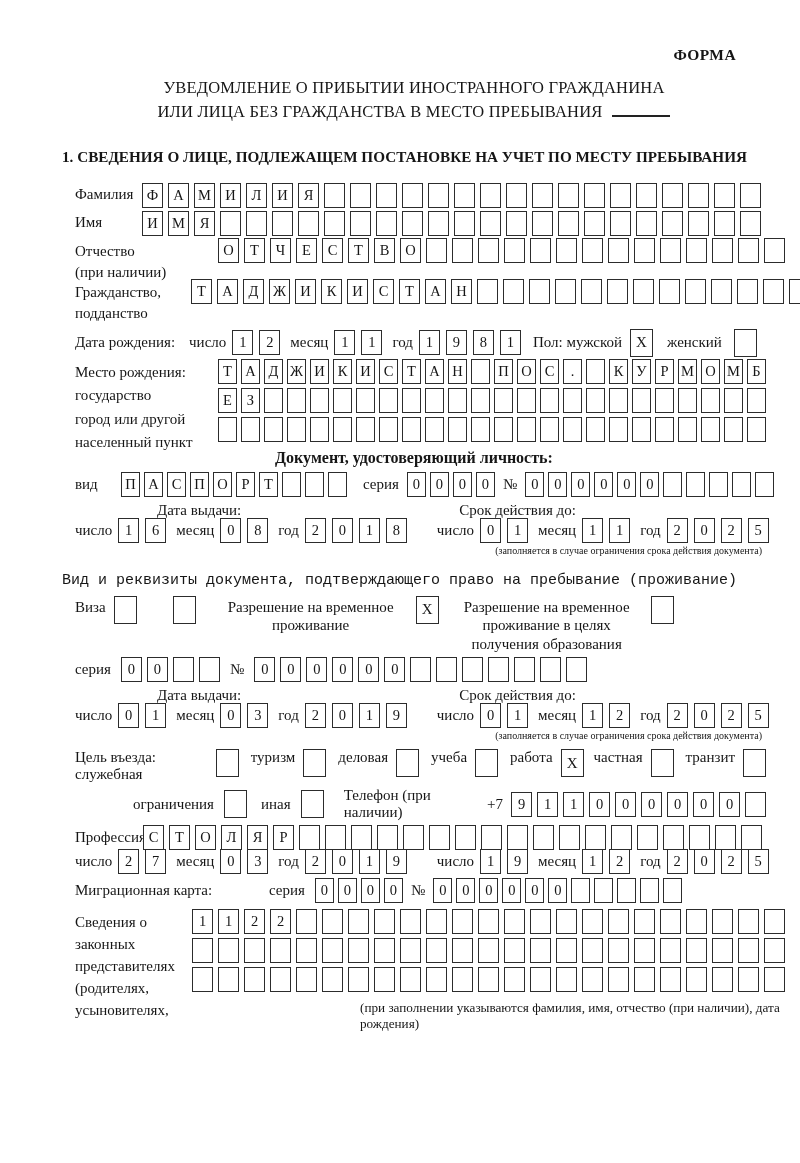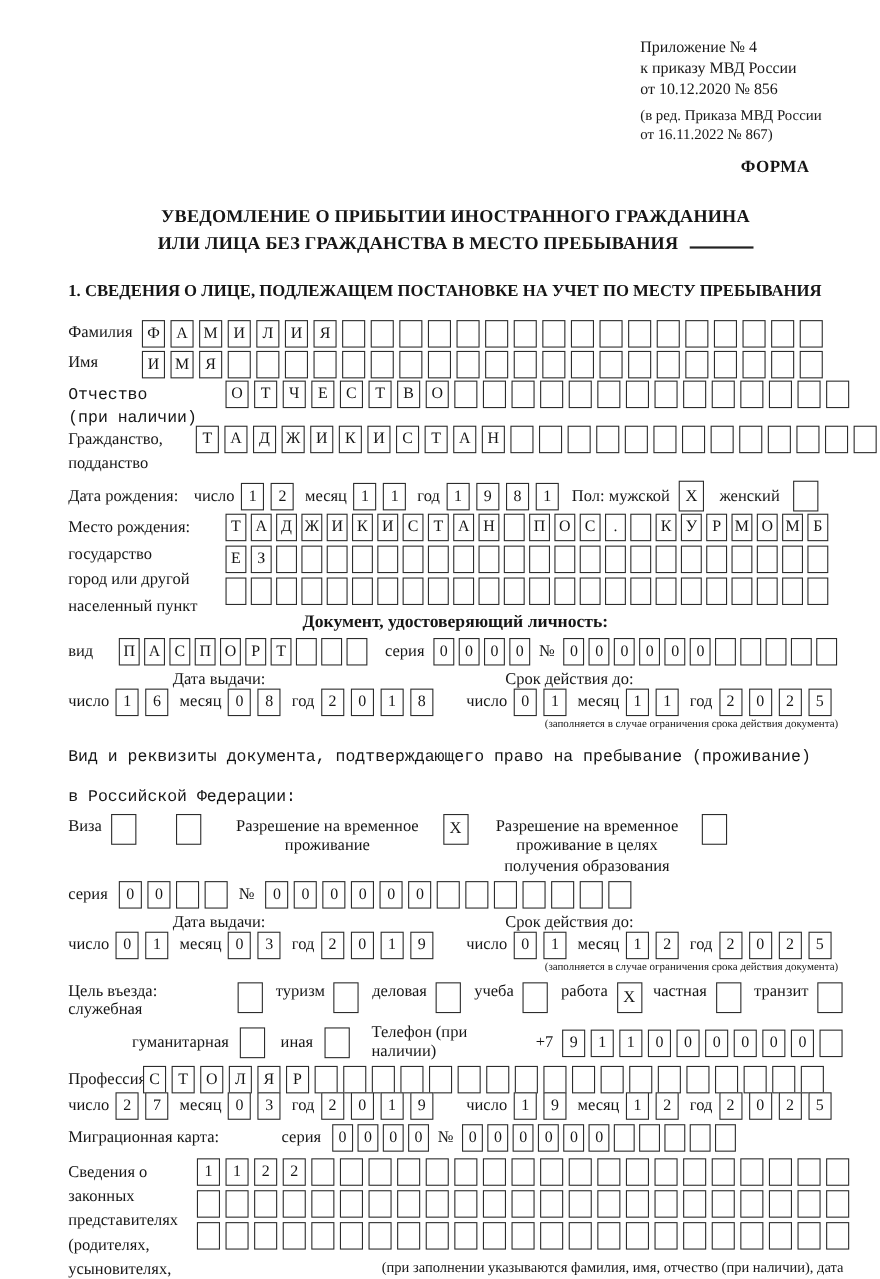--- a/index.html
+++ b/index.html
@@ -5,37 +5,37 @@
   html,body{margin:0;padding:0;}
   body{
     width:800px;height:1163px;overflow:hidden;background:#ffffff;color:#161616;
     font-family:"Liberation Serif","DejaVu Serif",serif;font-size:15px;
   }
   .page{padding:34px 34px 0 62px;box-sizing:border-box;width:800px;height:1163px;position:relative;}
   
   .hdr{margin-left:520px;line-height:1.3;font-size:14.5px;}
   .hdr-small{font-size:13.5px;margin-top:5px;line-height:1.3;}
   .form-label{text-align:right;padding-right:30px;font-weight:bold;font-size:15.5px;margin-top:12px;letter-spacing:.4px;}
-  .title{text-align:center;font-weight:bold;font-size:16.5px;line-height:1.45;margin-top:24px;letter-spacing:.2px;}
+  .title{text-align:center;font-weight:normal;font-size:16.5px;line-height:1.45;margin-top:12px;letter-spacing:.2px;}
   .underline{display:inline-block;width:58px;border-bottom:2.4px solid #222;height:13px;margin-left:10px;}
   .sec-heading{font-weight:bold;font-size:15.2px;margin-top:24px;}
   
-  .row{display:flex;align-items:flex-start;}
+  .row{display:flex;align-items:flex-start;margin-left:13px;}
   .cells{display:flex;gap:5px;flex:none;}
   .cells.narrow{gap:4px;}
   .cells.dg{gap:6px;}
   .cell{width:21px;height:25px;border:1.6px solid #2c2c2c;box-sizing:border-box;display:flex;align-items:center;justify-content:center;font-size:14.5px;flex:none;background:#fff;}
   .narrow .cell{width:19px;}
   .cbox{width:23px;height:28px;border:1.6px solid #2c2c2c;box-sizing:border-box;display:inline-flex;align-items:center;justify-content:center;font-size:15px;flex:none;background:#fff;}
   .lbl{padding-top:3px;flex:none;}
   .stack{flex:none;line-height:21px;padding-top:3px;}
   
   .r-surname{margin-top:17px;}      .w-surname{width:67px;}
   .r-name{margin-top:3px;}
-  .r-patronymic{margin-top:2px;}    .w-patronymic{width:143px;font-family:Liberation Mono, monospace;}
+  .r-patronymic{margin-top:2px;}    .w-patronymic{width:143px;}
   .r-citizenship{margin-top:-4px;}  .w-citizenship{width:116px;}
   .r-birthdate{margin-top:5px;align-items:center;}
   .r-birthplace{margin-top:2px;}
   .bp-labels{width:143px;line-height:23.5px;padding-top:2px;flex:none;}
   .bp-rows .cells{margin-bottom:4px;}
   .doc-heading{text-align:center;font-weight:bold;margin-top:-6px;font-size:16px;}
   .r-doctype{margin-top:5px;align-items:center;}
   .date-labels{display:flex;margin-top:5px;}
   .dl1{margin-left:95px;} .dl2a{margin-left:218px;} .dl2b{margin-left:228px;}
   .r-dates{margin-top:-1px;align-items:center;}
@@ -59,29 +59,20 @@
   .reps-rows .cells{margin-bottom:4px;}
   .reps-note{font-size:13.2px;margin-left:168px;margin-top:8px;}
   .gap8{margin-left:8px;} .gap10{margin-left:10px;} .gap12{margin-left:12px;} .gap14{margin-left:14px;} .gap16{margin-left:16px;} .gap20{margin-left:20px;} .gap44{margin-left:44px;}
   .ind-purpose2{margin-left:58px;}
 </style>
 </head>
 <body>
 
 <div class="page">
 
-  <div class="hdr">
-    <div>Приложение № 4</div>
-    <div>к приказу МВД России</div>
-    <div>от 10.12.2020 № 856</div>
-    <div class="hdr-small">
-      <div>(в ред. Приказа МВД России</div>
-      <div>от 16.11.2022 № 867)</div>
-    </div>
-  </div>
 
   <div class="form-label">ФОРМА</div>
 
   <div class="title">
     <div>УВЕДОМЛЕНИЕ О ПРИБЫТИИ ИНОСТРАННОГО ГРАЖДАНИНА</div>
     <div><span>ИЛИ ЛИЦА БЕЗ ГРАЖДАНСТВА В МЕСТО ПРЕБЫВАНИЯ</span><span class="underline"></span></div>
   </div>
 
   <div class="sec-heading">1. СВЕДЕНИЯ О ЛИЦЕ, ПОДЛЕЖАЩЕМ ПОСТАНОВКЕ НА УЧЕТ ПО МЕСТУ ПРЕБЫВАНИЯ</div>
 
@@ -402,21 +393,20 @@
           <span class="cell">2</span>
           <span class="cell">0</span>
           <span class="cell">2</span>
           <span class="cell">5</span>
         </span>
     </span>
   </div>
   <div class="footnote">(заполняется в случае ограничения срока действия документа)</div>
 
   <div class="intro">Вид и реквизиты документа, подтверждающего право на пребывание (проживание)</div>
-  <div class="intro">в Российской Федерации:</div>
 
   <div class="row r-permits">
     <span class="permit-item">
       <span class="pl-center">Виза</span>
       <span class="cbox gap8"></span>
     </span>
     <span class="permit-item gap20">
       <span class="cbox gap16"></span>
     </span>
     <span class="permit-item gap20">
@@ -512,21 +502,21 @@
     <span class="cbox gap8"></span>
     <span class="gap12">работа</span>
     <span class="cbox gap8">X</span>
     <span class="gap10">частная</span>
     <span class="cbox gap8"></span>
     <span class="gap12">транзит</span>
     <span class="cbox gap8"></span>
   </div>
 
   <div class="row r-purpose2">
-    <span class="ind-purpose2">гуманитарная</span>
+    <span class="ind-purpose2">ограничения</span>
     <span class="cbox gap10"></span>
     <span class="gap14">иная</span>
     <span class="cbox gap10"></span>
     <span class="gap20">Телефон (при наличии)</span>
     <span class="gap16">+7</span>
     <span class="cells gap8">
         <span class="cell">9</span>
         <span class="cell">1</span>
         <span class="cell">1</span>
         <span class="cell">0</span>

